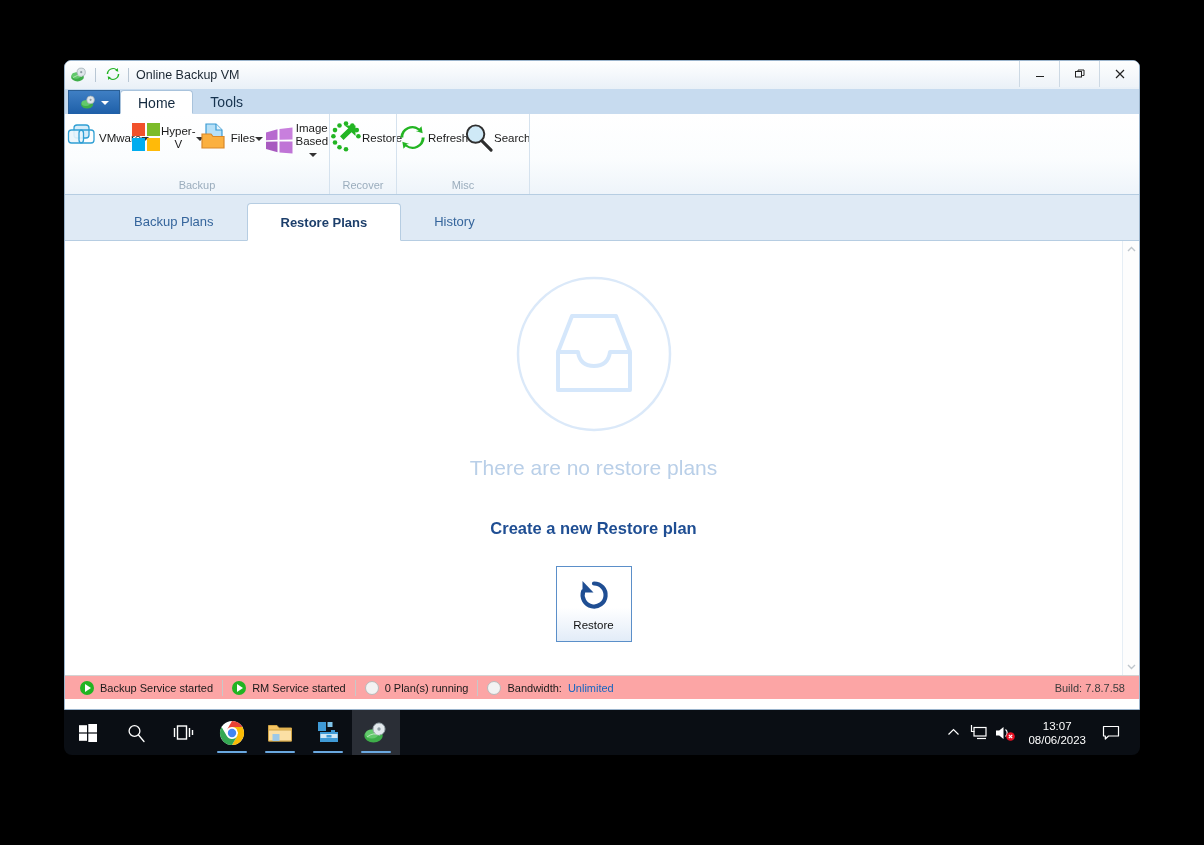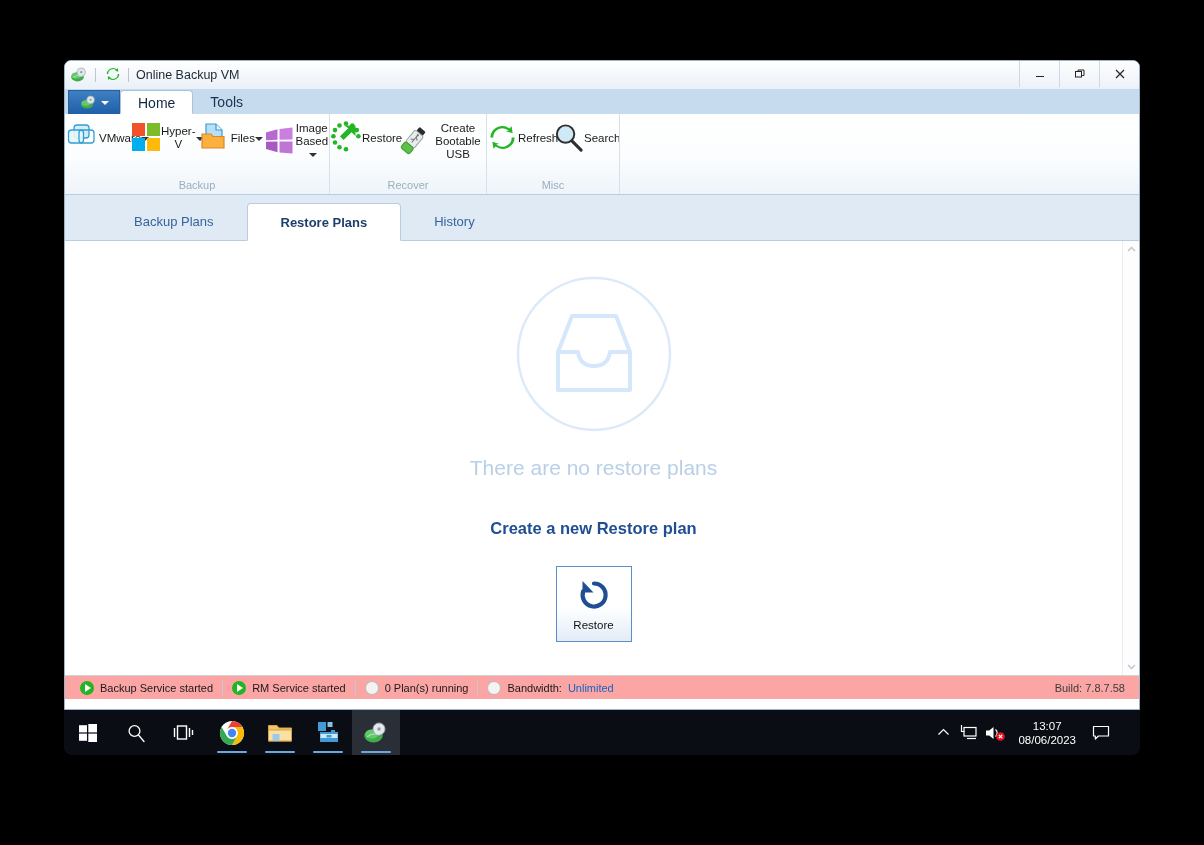--- a/index.html
+++ b/index.html
@@ -317,21 +317,21 @@
   .tb-btn.active { background: #2a2e36; }
   .tb-underline {
     position: absolute; bottom: 2px; left: 9px;
     width: 30px; height: 2px; background: #6aa8e0;
     border-radius: 1px;
   }
   .tb-right {
     margin-left: auto;
     display: flex; align-items: center;
     height: 45px;
-    padding-right: 16px;
+    padding-right: 6px;
     color: #ffffff;
   }
   .tray-ico {
     width: 26px; height: 45px;
     display: flex; align-items: center; justify-content: center;
     position: relative;
   }
   .clock {
     font-size: 11.5px; color: #fff;
     text-align: center; line-height: 14px;
@@ -480,35 +480,20 @@
                   <circle cx="22.3" cy="4.5" r="2.3"></circle>
                   <circle cx="26.8" cy="9.1" r="2.3"></circle>
                   <circle cx="28.4" cy="15.3" r="2.3"></circle>
                 </g>
                 <path d="M25.5 4.5 L25.5 15 L21.5 11.3 L13.5 19 L10 15.3 L18.3 7.3 L14.5 4.5 Z" fill="#23b523"></path>
               </svg>
             </div>
             <div class="rib-label">Restore</div>
           </div>
 
-          <div class="rib-btn wide">
-            <div class="rib-ico">
-              <svg width="34" height="32" viewBox="0 0 34 32">
-                <g transform="rotate(40 17 16)">
-                  <rect x="13" y="1" width="8" height="5" rx="1" fill="#2b2b2b"></rect>
-                  <rect x="11.5" y="6" width="11" height="15" rx="2" fill="#e8eced" stroke="#9aa3a8" stroke-width="1"></rect>
-                  <rect x="11.5" y="21" width="11" height="8" rx="2" fill="#5cc04a" stroke="#3d9a2e" stroke-width="1"></rect>
-                  <path d="M17 9 L17 18 M17 11 L20 13 M17 14 L14 16" stroke="#6b7479" stroke-width="1" fill="none"></path>
-                  <circle cx="17" cy="8.5" r="1.1" fill="#6b7479"></circle>
-                </g>
-              </svg>
-            </div>
-            <div class="rib-label">Create
-Bootable USB</div>
-          </div>
         </div>
         <div class="rib-group-label">Recover</div>
       </div>
 
       <div class="rib-group">
         <div class="rib-items">
           <div class="rib-btn">
             <div class="rib-ico">
               <svg width="31" height="31" viewBox="0 0 32 32">
                 <path d="M6.5 16a9.5 9.5 0 0 1 16-6.9l-3.2 0.2 7.2 2.4-1.2-7.3-2.2 2.2A12.5 12.5 0 0 0 3.4 16z" fill="#23b523"></path>

